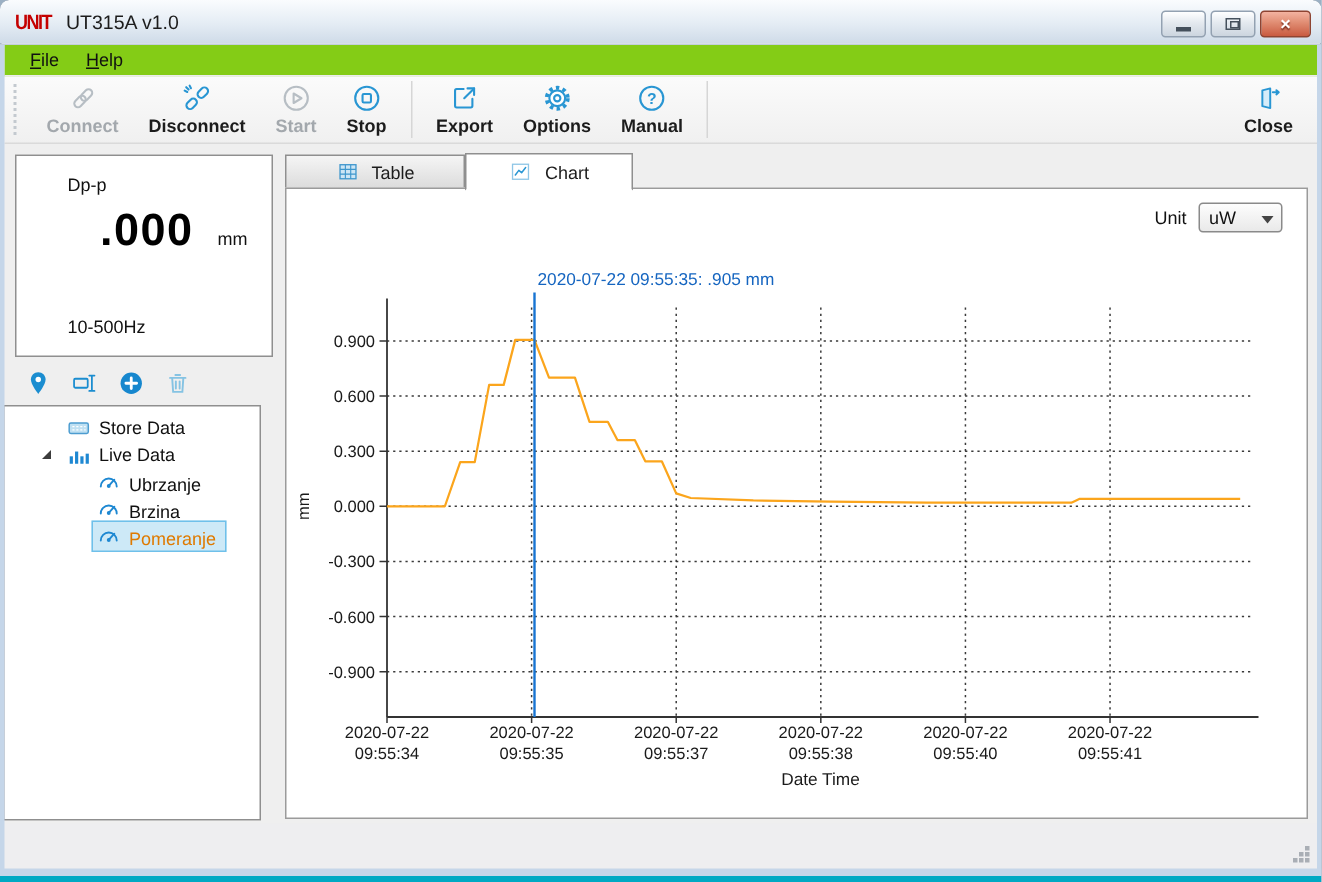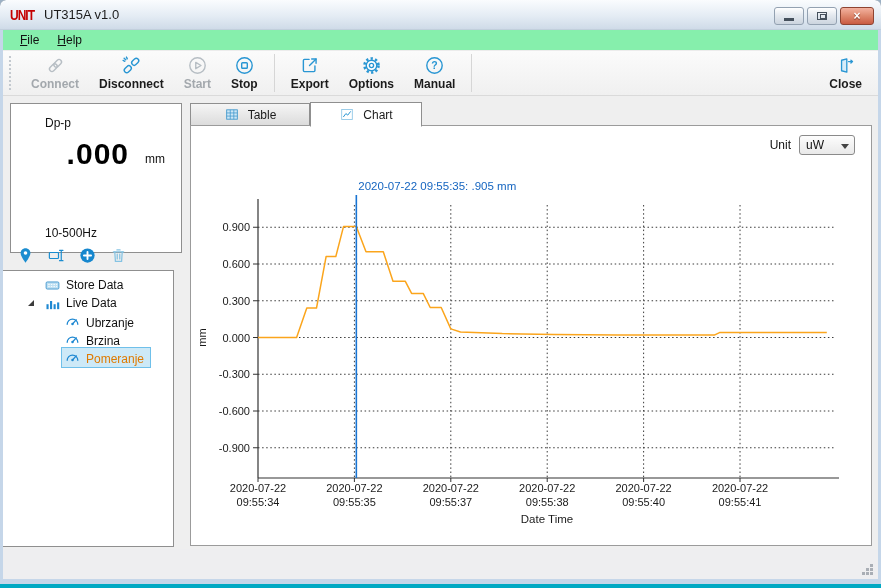--- a/index.html
+++ b/index.html
@@ -8,40 +8,40 @@
   
   .titlebar{position:absolute;left:0;top:0;width:881px;height:30px;background:linear-gradient(#FAFCFE,#E4ECF4 55%,#CFDBE8);border-radius:6px 6px 0 0;border-bottom:1px solid #C2CFDC;}
   .logo{position:absolute;left:10px;top:8px;color:#C40000;font-weight:900;font-size:12px;letter-spacing:-1px;transform:scaleY(1.15);}
   .win-title{position:absolute;left:44px;top:7px;font-size:13px;color:#1C1C1C;}
   .win-controls{position:absolute;right:7px;top:7px;display:flex;gap:3px;}
   .wc-btn{width:30px;height:18px;border:1px solid #93A1B1;border-radius:3px;background:linear-gradient(#FFFFFF,#E4E9EF 45%,#CCD5DF);display:flex;align-items:center;justify-content:center;}
   .wc-btn.close{width:34px;background:linear-gradient(#F3B2A0,#E08C72 45%,#C95B41);border-color:#8E4432;color:#fff;font-weight:bold;font-size:12px;text-shadow:0 1px 1px #7A3020;}
   .g-min{width:10px;height:3px;background:#45505C;margin-top:6px;}
   .g-max{width:10px;height:8px;border:1px solid #45505C;background:transparent;position:relative;}
   .g-max::after{content:"";position:absolute;left:2px;top:1px;width:4px;height:3px;border:1px solid #45505C;}
-  .menubar{position:absolute;left:3px;right:3px;top:30px;height:21px;background:#86efac;display:flex;align-items:center;padding-left:8px;border-bottom:1px solid #ECECEC;}
+  .menubar{position:absolute;left:3px;right:3px;top:30px;height:21px;background:#84cc16;display:flex;align-items:center;padding-left:8px;border-bottom:1px solid #ECECEC;}
   .menu-item{display:inline-block;padding:2px 9px;font-size:12px;color:#111;}
   .menu-item::first-letter{text-decoration:underline;}
   .toolbar{position:absolute;left:3px;right:3px;top:51px;height:45px;background:linear-gradient(#FBFBFB,#F0F0F0);border-bottom:1px solid #DADADA;display:flex;align-items:center;padding:0 6px 0 4px;font-weight:bold;}
   .tb-grip{width:4px;height:34px;border-left:2px dotted #C3C9CF;margin:0 8px 0 2px;}
   .tb-btn{display:flex;flex-direction:column;align-items:center;gap:1px;padding:2px 10px;color:#2996D3;}
   .tb-btn .tb-label{font-size:12px;color:#1C1C1C;}
   .tb-btn.disabled{color:#B7BEC4;}
   .tb-btn.disabled .tb-label{color:#A3A8AD;}
   .tb-btn .icon svg{width:21px;height:21px;display:block;}
   .tb-sep{width:1px;height:38px;background:#D6D6D6;margin:0 6px;}
   .tb-right{margin-left:auto;text-align:right;}
   .frame-l,.frame-r{position:absolute;top:30px;bottom:0;width:3px;background:#C5D6E9;z-index:9;}
   .frame-l{left:0;} .frame-r{right:0;}
   .frame-b{position:absolute;left:0;right:0;bottom:4px;height:5px;background:#C5D6E9;z-index:9;}
   .frame-accent{position:absolute;left:0;right:0;bottom:0;height:4px;background:#00A9C3;z-index:9;}
   .statusbar{position:absolute;left:3px;right:3px;top:549px;height:30px;background:#EEEEF0;}
   .grip{position:absolute;right:4px;bottom:3px;}
   
-  .meter-panel{position:absolute;left:10px;top:103px;width:172px;height:150px;background:#fff;border:1px solid #8F8F8F;}
+  .meter-panel{position:absolute;left:10px;top:103px;width:172px;height:135px;background:#fff;border:1px solid #8F8F8F;}
   .meter-mode{position:absolute;left:34px;top:12px;font-size:12px;color:#111;}
   .meter-value{position:absolute;right:52px;top:33px;font-size:30px;font-weight:bold;color:#000;letter-spacing:1px;}
   .meter-unit{position:absolute;right:16px;top:48px;font-size:12px;color:#111;}
   .meter-range{position:absolute;left:34px;bottom:12px;font-size:12px;color:#111;}
   .mini-toolbar{position:absolute;left:16px;top:244px;height:22px;display:flex;align-items:center;gap:12px;}
   .mt-btn svg{width:19px;height:19px;display:block;}
   .tree-panel{position:absolute;left:2px;top:270px;width:172px;height:277px;background:#fff;border:1px solid #8F8F8F;padding-top:5px;overflow:hidden;}
   .tree-row{display:flex;align-items:center;height:18px;font-size:12px;color:#111;position:relative;}
   .tree-row .expander{position:absolute;left:24px;width:8px;height:8px;}
   .tree-row .expander svg{width:8px;height:8px;display:block;}

